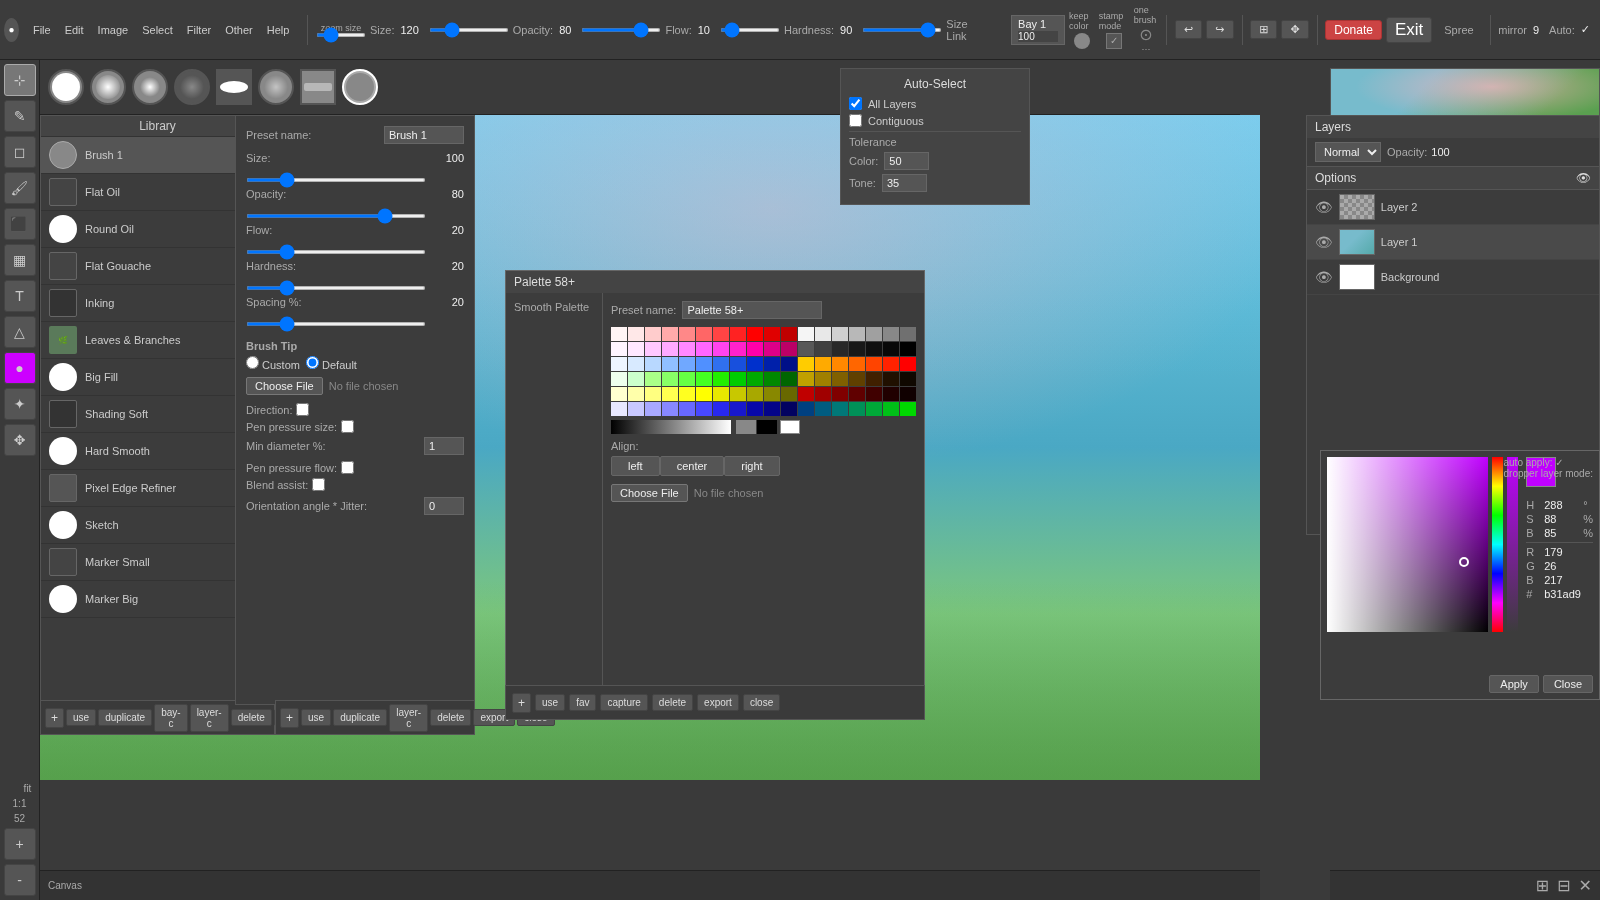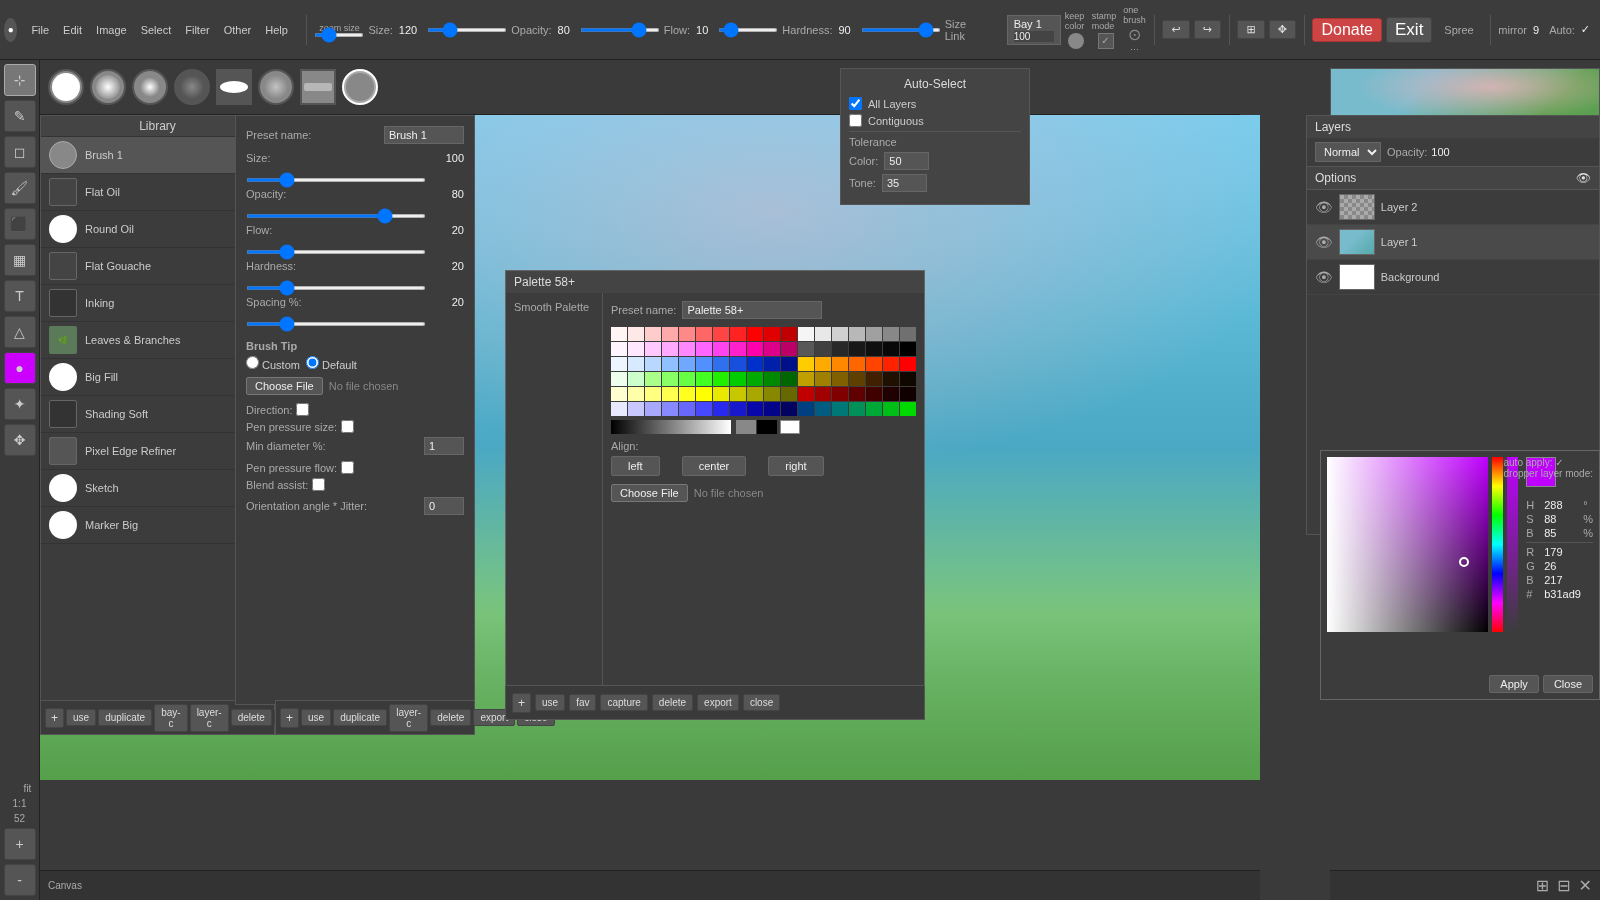--- a/index.html
+++ b/index.html
@@ -11,21 +11,21 @@
       background: #3c3c3c; border-bottom: 1px solid #222;
       display: flex; align-items: center; gap: 4px; padding: 0 4px;
     }
     .toolbar-menu { display: flex; gap: 2px; padding: 0 4px; }
     .menu-item { padding: 2px 6px; cursor: pointer; color: #ccc; font-size: 11px; }
     .toolbar-sep { width: 1px; height: 30px; background: #555; margin: 0 4px; }
     .toolbar-label { color: #aaa; font-size: 11px; margin-right: 2px; }
     .toolbar-val { color: #eee; font-size: 11px; margin-right: 6px; }
     input[type=range] { width: 60px; height: 4px; cursor: pointer; }
     .top-btn { padding: 2px 8px; background: #555; border: 1px solid #444; color: #ddd; cursor: pointer; font-size: 11px; border-radius: 2px; }
-    .donate-btn { background: #c44; border: 1px solid #a33; padding: 2px 8px; border-radius: 3px; color: #fff; cursor: pointer; font-size: 16px; }
+    .donate-btn { background: #c44; border: 1px solid #a33; padding: 2px 8px; border-radius: 3px; color: #fff; cursor: pointer; font-size: 12px; }
     .exit-btn { background: #555; border: 1px solid #444; padding: 2px 8px; border-radius: 3px; color: #fff; cursor: pointer; font-size: 17px; }
     .spree-btn { padding: 2px 8px; color: #aaa; font-size: 11px; }
 
     
     #brush-row {
       position: absolute; top: 60px; left: 40px; width: 1200px; height: 55px;
       background: #3a3a3a; border-bottom: 1px solid #222;
       display: flex; align-items: center; gap: 6px; padding: 0 8px;
     }
     .brush-preset-icon {
@@ -140,21 +140,21 @@
     .pal-title { color: #ddd; font-size: 12px; }
     .pal-body { display: flex; height: calc(100% - 30px); }
     .pal-left { width: 180px; padding: 8px; border-right: 1px solid #555; }
     .pal-blank { color: #aaa; font-size: 11px; }
     .pal-right { flex: 1; padding: 8px; }
     .pal-name-row { display: flex; align-items: center; gap: 6px; margin-bottom: 8px; }
     .pal-label { color: #aaa; font-size: 11px; }
     .pal-input { background: #555; border: 1px solid #666; color: #eee; width: 140px; padding: 2px 4px; font-size: 11px; }
 
     
-    .pal-align { display: flex; gap: 22px; margin-top: 6px; }
+    .pal-align { display: flex; gap: 0; margin-top: 6px; }
     .align-btn { background: #555; border: 1px solid #666; color: #eee; padding: 3px 16px; font-size: 11px; cursor: pointer; border-radius: 2px; }
     .choose-file-row { display: flex; align-items: center; gap: 6px; margin-top: 8px; }
 
     
     #pal-bottom {
       position: absolute; top: 685px; left: 505px; width: 420px; height: 35px;
       background: #3a3a3a; border: 1px solid #555; z-index: 30;
       display: flex; align-items: center; gap: 4px; padding: 0 6px;
     }
 
@@ -397,26 +397,34 @@
     </div>
     <div class="lib-item">
       <div class="lib-icon white" style="border-radius:50%;"></div>
       <span class="lib-label">Big Fill</span>
     </div>
     <div class="lib-item">
       <div class="lib-icon dark" style="border-radius:2px;background:#333;"></div>
       <span class="lib-label">Shading Soft</span>
     </div>
     <div class="lib-item">
+      <div class="lib-icon white" style="border-radius:50%;"></div>
+      <span class="lib-label">Hard Smooth</span>
+    </div>
+    <div class="lib-item">
       <div class="lib-icon dark" style="border-radius:2px;background:#555;"></div>
       <span class="lib-label">Pixel Edge Refiner</span>
     </div>
     <div class="lib-item">
       <div class="lib-icon white" style="border-radius:50%;"></div>
       <span class="lib-label">Sketch</span>
+    </div>
+    <div class="lib-item">
+      <div class="lib-icon dark" style="border-radius:2px;background:#444;"></div>
+      <span class="lib-label">Marker Small</span>
     </div>
     <div class="lib-item">
       <div class="lib-icon white" style="border-radius:50%;"></div>
       <span class="lib-label">Marker Big</span>
     </div>
   </div>
 </div>
 
 <div id="lib-bottom">
   <button class="lib-btn-plus">+</button>

